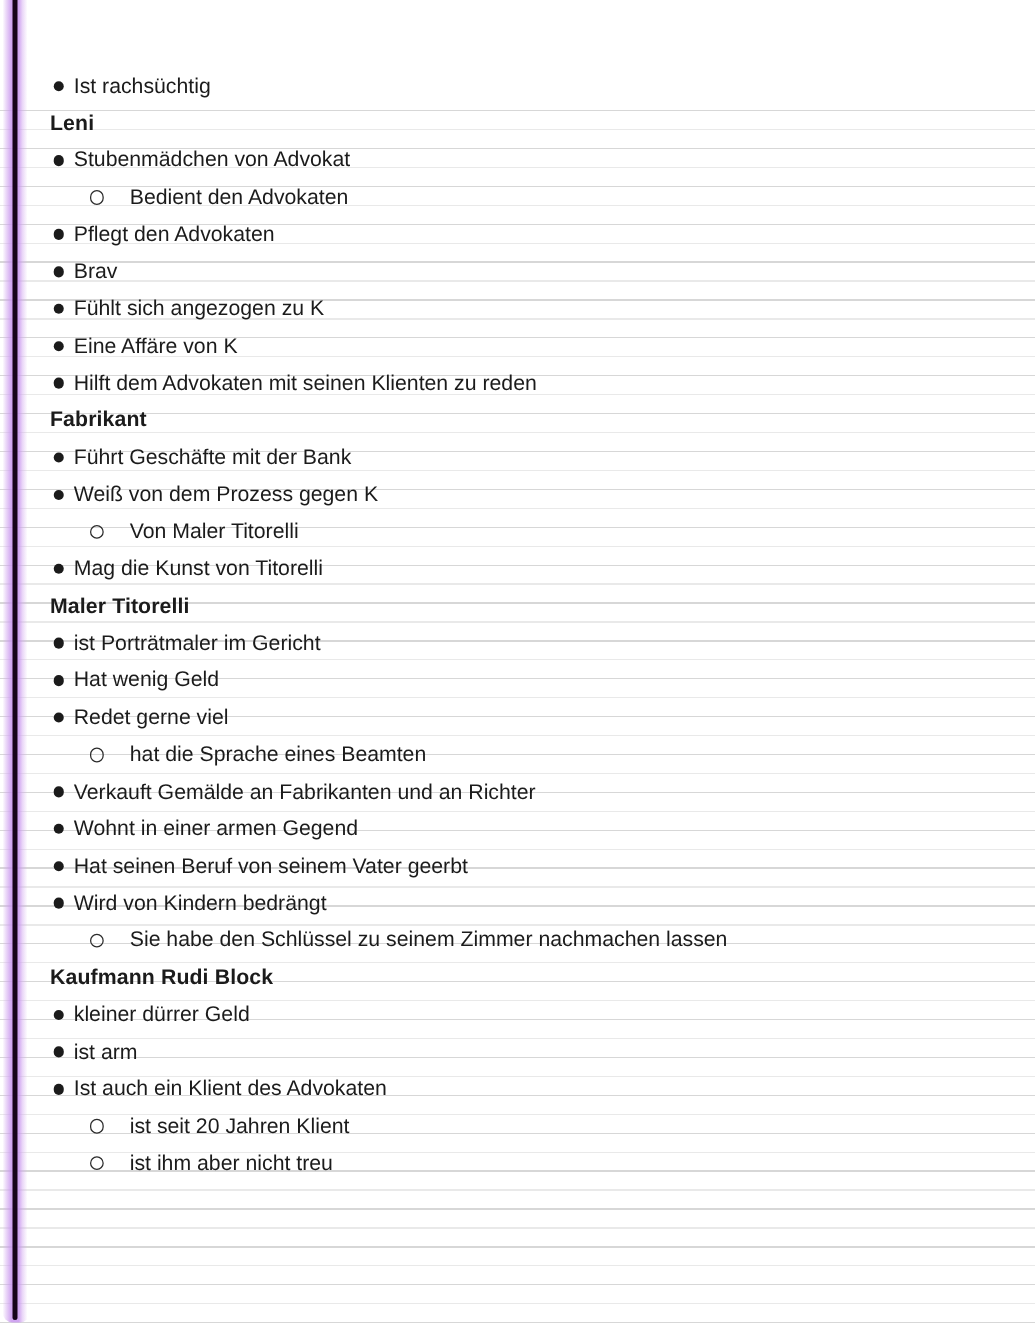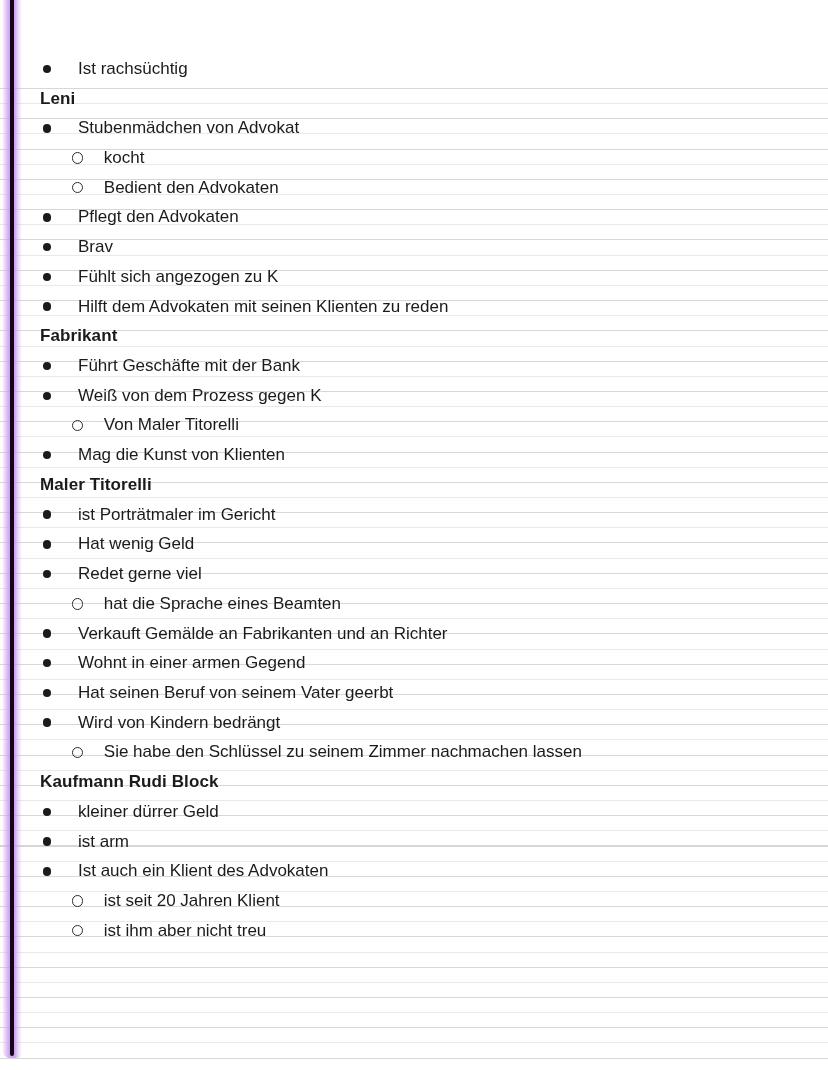--- a/index.html
+++ b/index.html
@@ -48,21 +48,21 @@
     font-size:17px;color:var(--text,#1b1b1b);
     white-space:nowrap;
   }
   .row.header .txt{font-weight:bold;margin-left:40px;letter-spacing:0.1px;text-align:center;}
   .row .marker{flex:0 0 auto;}
   .row.bullet .marker{
     width:8.5px;height:8.5px;border-radius:50%;
     background:var(--text,#1b1b1b);
     margin-left:42.5px;
   }
-  .row.bullet .txt{margin-left:27px;}
+  .row.bullet .txt{margin-left:8px;}
   .row.sub .marker{
     width:11.5px;height:11.5px;box-sizing:border-box;
     border:1.6px solid #2b2b2b;border-radius:50%;
     background:transparent;
     margin-left:71.5px;
   }
   .row.sub .txt{margin-left:20.8px;}
 </style>
 </head>
 <body>
@@ -80,37 +80,37 @@
       <div class="row header">
 
     <span class="txt">Leni</span>
   </div>
       <div class="row bullet">
     <span class="marker"></span>
     <span class="txt">Stubenmädchen von Advokat</span>
   </div>
       <div class="row sub">
     <span class="marker"></span>
-    <span class="txt">kocht</span>
-  </div>
-      <div class="row sub">
-    <span class="marker"></span>
     <span class="txt">Bedient den Advokaten</span>
   </div>
       <div class="row bullet">
     <span class="marker"></span>
     <span class="txt">Pflegt den Advokaten</span>
   </div>
       <div class="row bullet">
     <span class="marker"></span>
     <span class="txt">Brav</span>
   </div>
       <div class="row bullet">
     <span class="marker"></span>
     <span class="txt">Fühlt sich angezogen zu K</span>
+  </div>
+      <div class="row bullet">
+    <span class="marker"></span>
+    <span class="txt">Eine Affäre von K</span>
   </div>
       <div class="row bullet">
     <span class="marker"></span>
     <span class="txt">Hilft dem Advokaten mit seinen Klienten zu reden</span>
   </div>
       <div class="row header">
 
     <span class="txt">Fabrikant</span>
   </div>
       <div class="row bullet">
@@ -120,21 +120,21 @@
       <div class="row bullet">
     <span class="marker"></span>
     <span class="txt">Weiß von dem Prozess gegen K</span>
   </div>
       <div class="row sub">
     <span class="marker"></span>
     <span class="txt">Von Maler Titorelli</span>
   </div>
       <div class="row bullet">
     <span class="marker"></span>
-    <span class="txt">Mag die Kunst von Klienten</span>
+    <span class="txt">Mag die Kunst von Titorelli</span>
   </div>
       <div class="row header">
 
     <span class="txt">Maler Titorelli</span>
   </div>
       <div class="row bullet">
     <span class="marker"></span>
     <span class="txt">ist Porträtmaler im Gericht</span>
   </div>
       <div class="row bullet">

